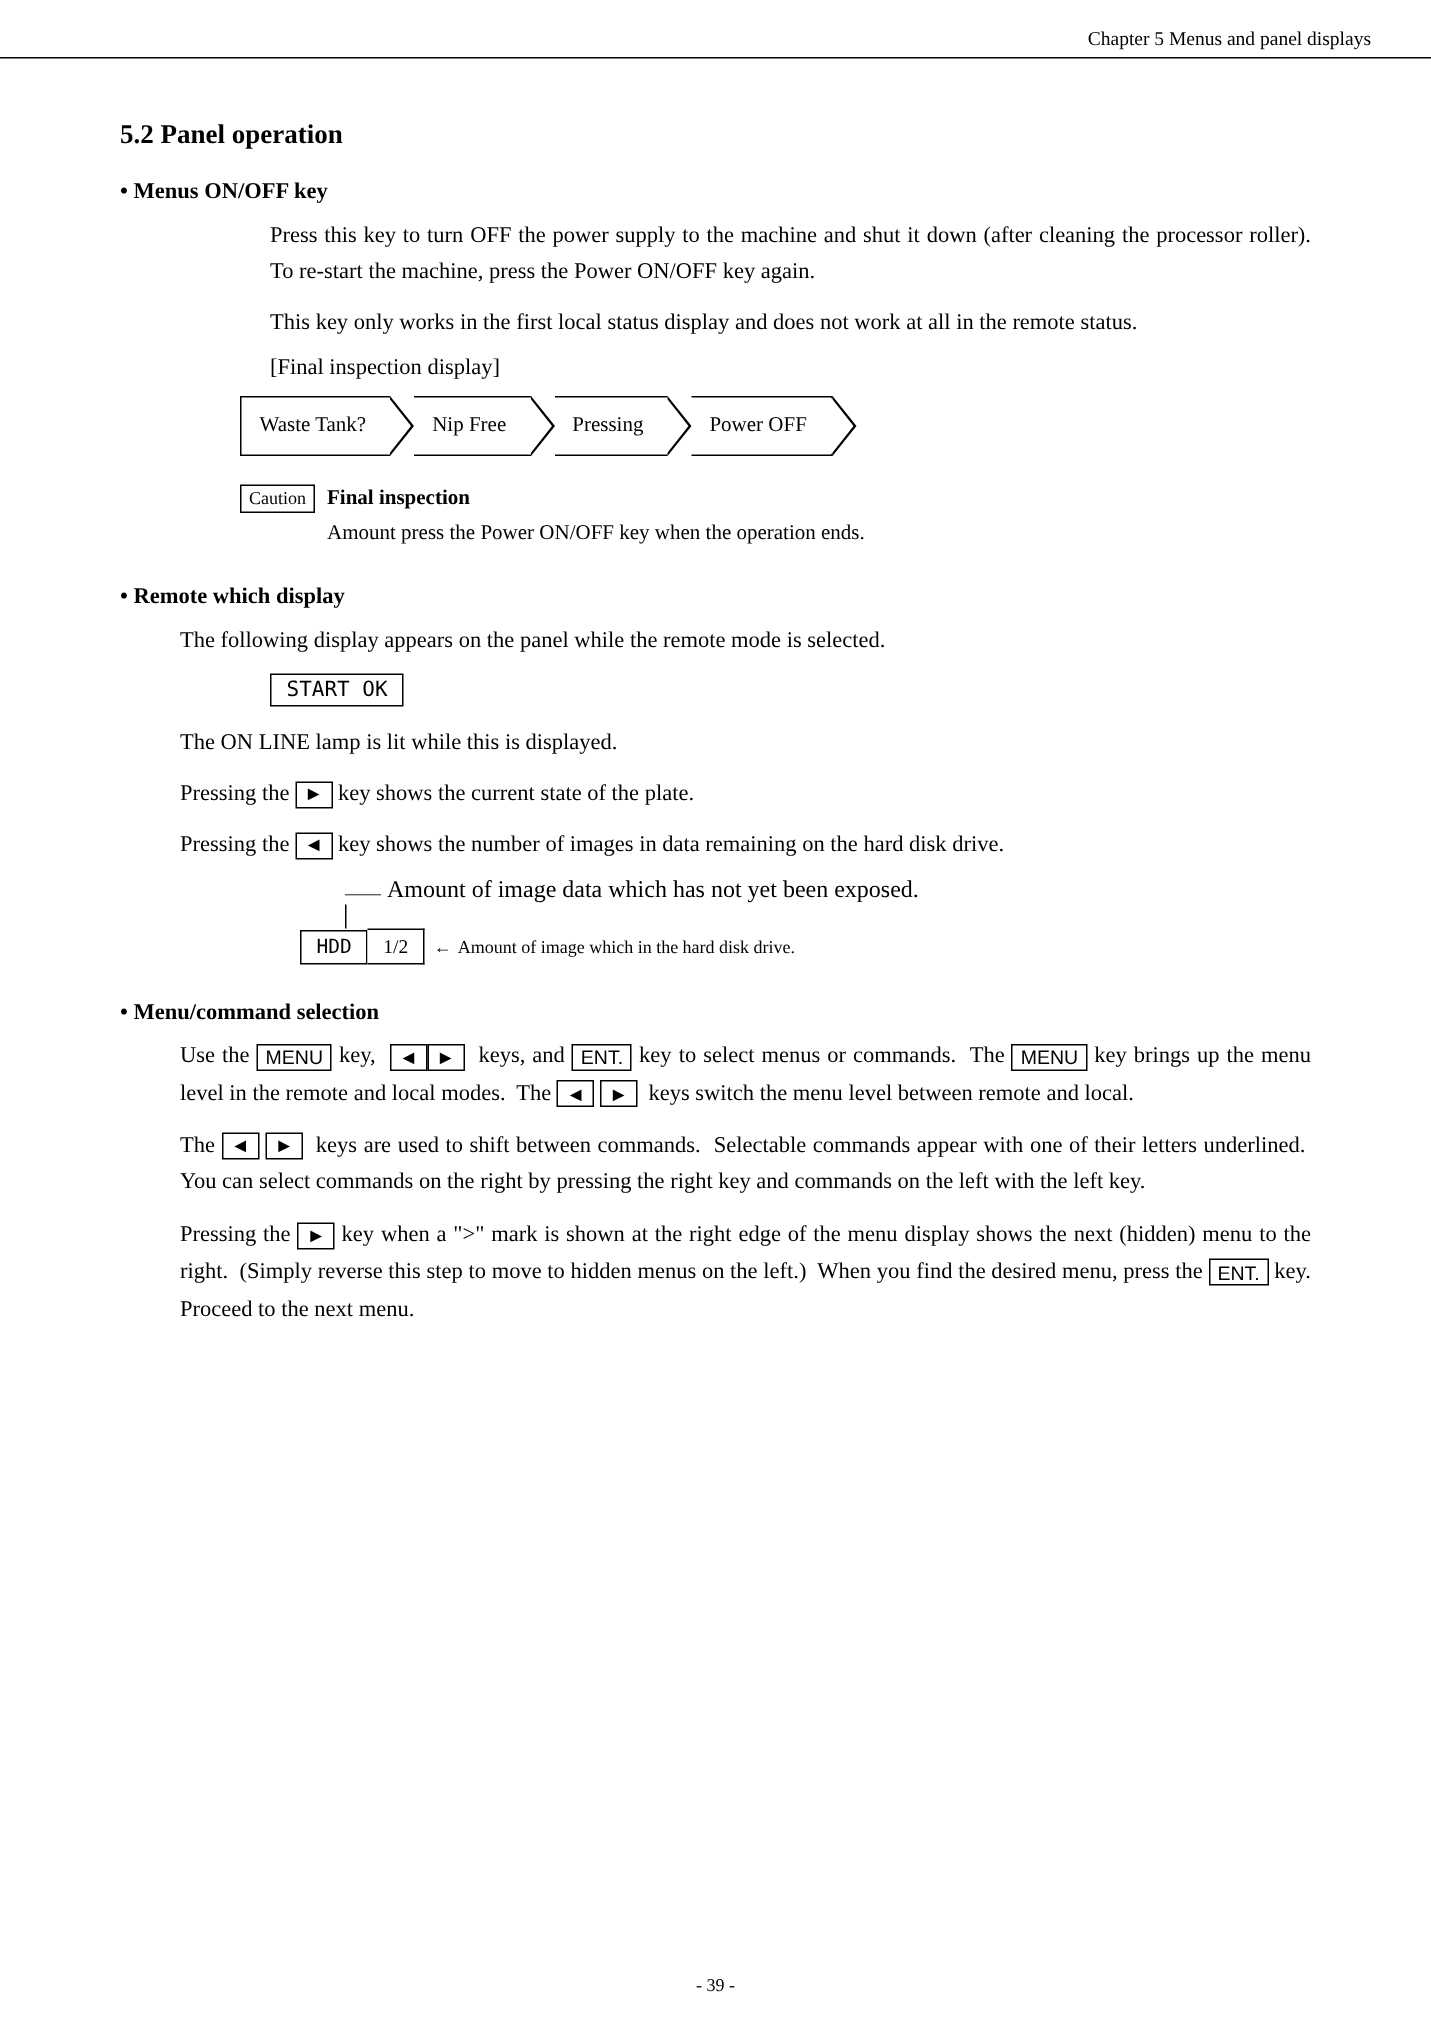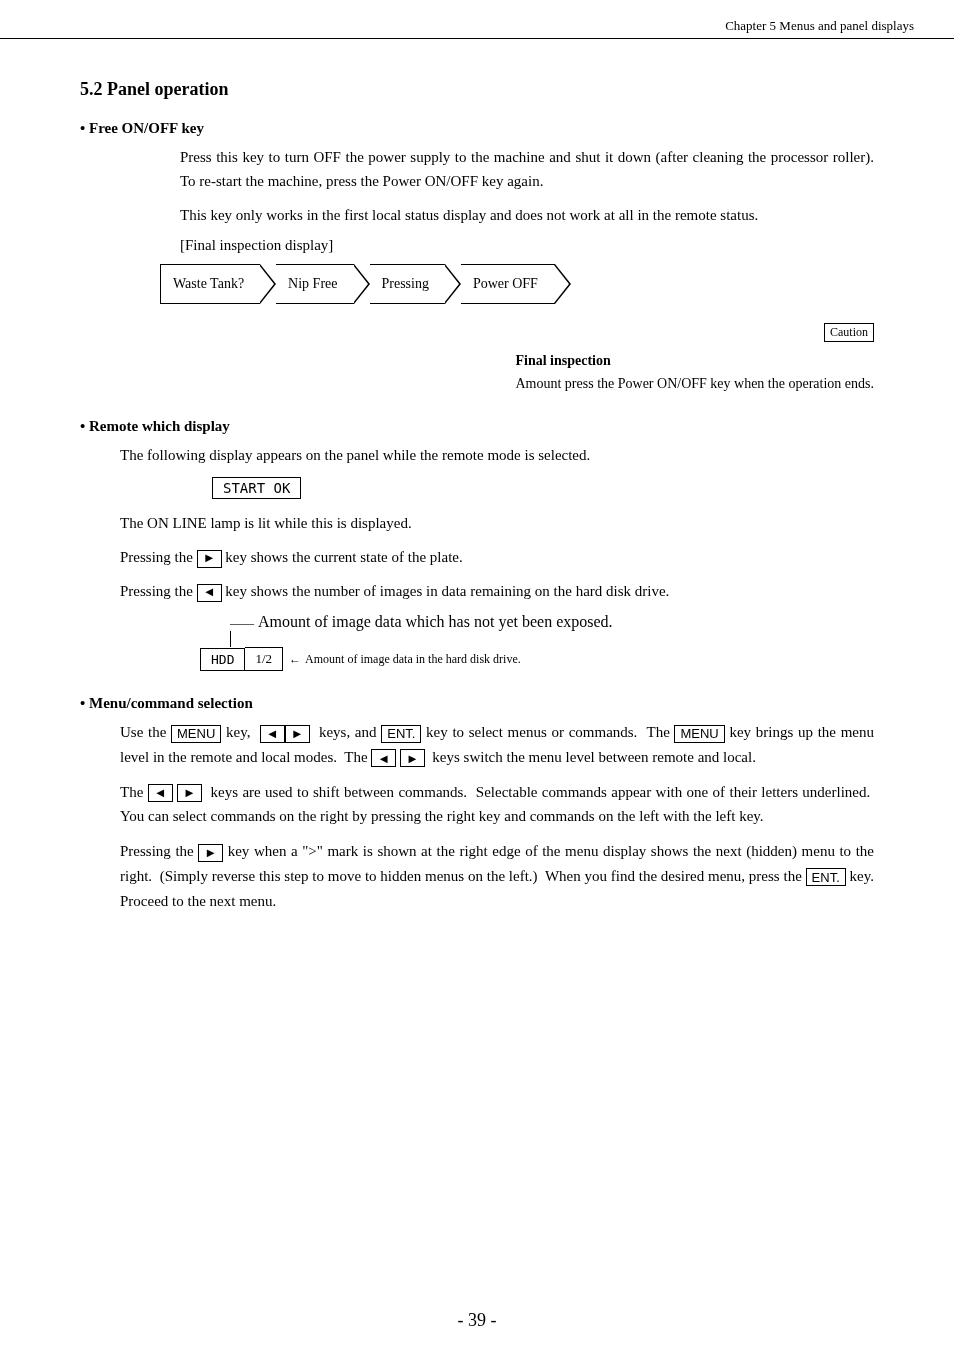--- a/index.html
+++ b/index.html
@@ -106,25 +106,24 @@
       border-top: 19px solid transparent;
       border-bottom: 19px solid transparent;
       border-left: 15px solid #fff;
       position: absolute;
       top: -19px;
       left: -17px;
     }
 
     .caution-row {
       display: flex;
-      align-items: flex-end;
+      align-items: flex-start;
       margin-left: 80px;
       margin-bottom: 4px;
       gap: 8px;
-      flex-direction: column;
     }
 
     .caution-badge {
       border: 1px solid #000;
       padding: 1px 5px;
       font-size: 12px;
       white-space: nowrap;
       flex-shrink: 0;
       margin-top: 1px;
     }
@@ -176,21 +175,21 @@
       height: 18px;
       font-family: sans-serif;
       vertical-align: middle;
     }
 
     .page-footer {
       text-align: center;
       position: absolute;
       bottom: 20px;
       width: 100%;
-      font-size: 18px;
+      font-size: 12px;
     }
 
     .hdd-diagram-wrapper {
       position: relative;
       margin-left: 120px;
       margin-bottom: 16px;
     }
 
     .hdd-row {
       display: flex;
@@ -210,21 +209,21 @@
   <span>Chapter 5  Menus and panel displays</span>
 </div>
 
 <div class="page-content">
 
   <div class="section-title">
     <span>5.2</span>&nbsp;<span>Panel operation</span>
   </div>
 
   <div class="subsection">
-    <div class="bullet-title">• Free ON/OFF key</div>
+    <div class="bullet-title">• Menus ON/OFF key</div>
 
     <div class="indent-block">
       <div class="paragraph">Press this key to turn OFF the power supply to the machine and shut it down (after cleaning the processor roller).  To re-start the machine, press the Power ON/OFF key again.</div>
       <div class="paragraph">This key only works in the first local status display and does not work at all in the remote status.</div>
     </div>
 
     <div class="final-inspection-label">[Final inspection display]</div>
 
     <div class="chevron-container">
       <div class="chevron-item">
@@ -260,21 +259,21 @@
         <div>Amount press the Power ON/OFF key when the operation ends.</div>
       </div>
     </div>
   </div>
 
   <div class="subsection">
     <div class="bullet-title">• Remote which display</div>
 
     <div class="left-indent">
       <div class="paragraph">The following display appears on the panel while the remote mode is selected.</div>
-      <div class="start-ok-box" style="margin-left: 92px;">
+      <div class="start-ok-box" style="margin-left: 60px;">
         <span>START  OK</span>
       </div>
       <div class="paragraph" style="margin-top:6px;">The ON LINE lamp is lit while this is displayed.</div>
 
       <div class="paragraph">
         <span>Pressing the</span>
         <span class="kbd">►</span>
         <span>key shows the current state of the plate.</span>
       </div>
 
@@ -291,21 +290,21 @@
         <div style="font-size:12px; margin-right:4px;">——</div>
         <div style="font-size:16px;">Amount of image data which has not yet been exposed.</div>
       </div>
       <div style="display:flex; align-items:flex-start; margin-left:10px;">
         <div style="display:flex; flex-direction:column; align-items:center; width:1px; background:#000; height:16px; margin-left:20px;"></div>
       </div>
       <div class="hdd-row" style="margin-top:0;">
         <div class="hdd-box">HDD</div>
         <div class="hdd-num">1/2</div>
         <div class="arrow-text-right">←</div>
-        <div style="font-size:12px; margin-left:4px;">Amount of image data in the hard disk drive.</div>
+        <div style="font-size:12px; margin-left:4px;">Amount of image which in the hard disk drive.</div>
       </div>
     </div>
   </div>
 
   <div class="subsection">
     <div class="bullet-title">• Menu/command selection</div>
 
     <div class="left-indent">
       <div class="paragraph" style="text-align:justify; line-height:1.65;">
         Use the <span class="kbd">MENU</span> key,&nbsp;

